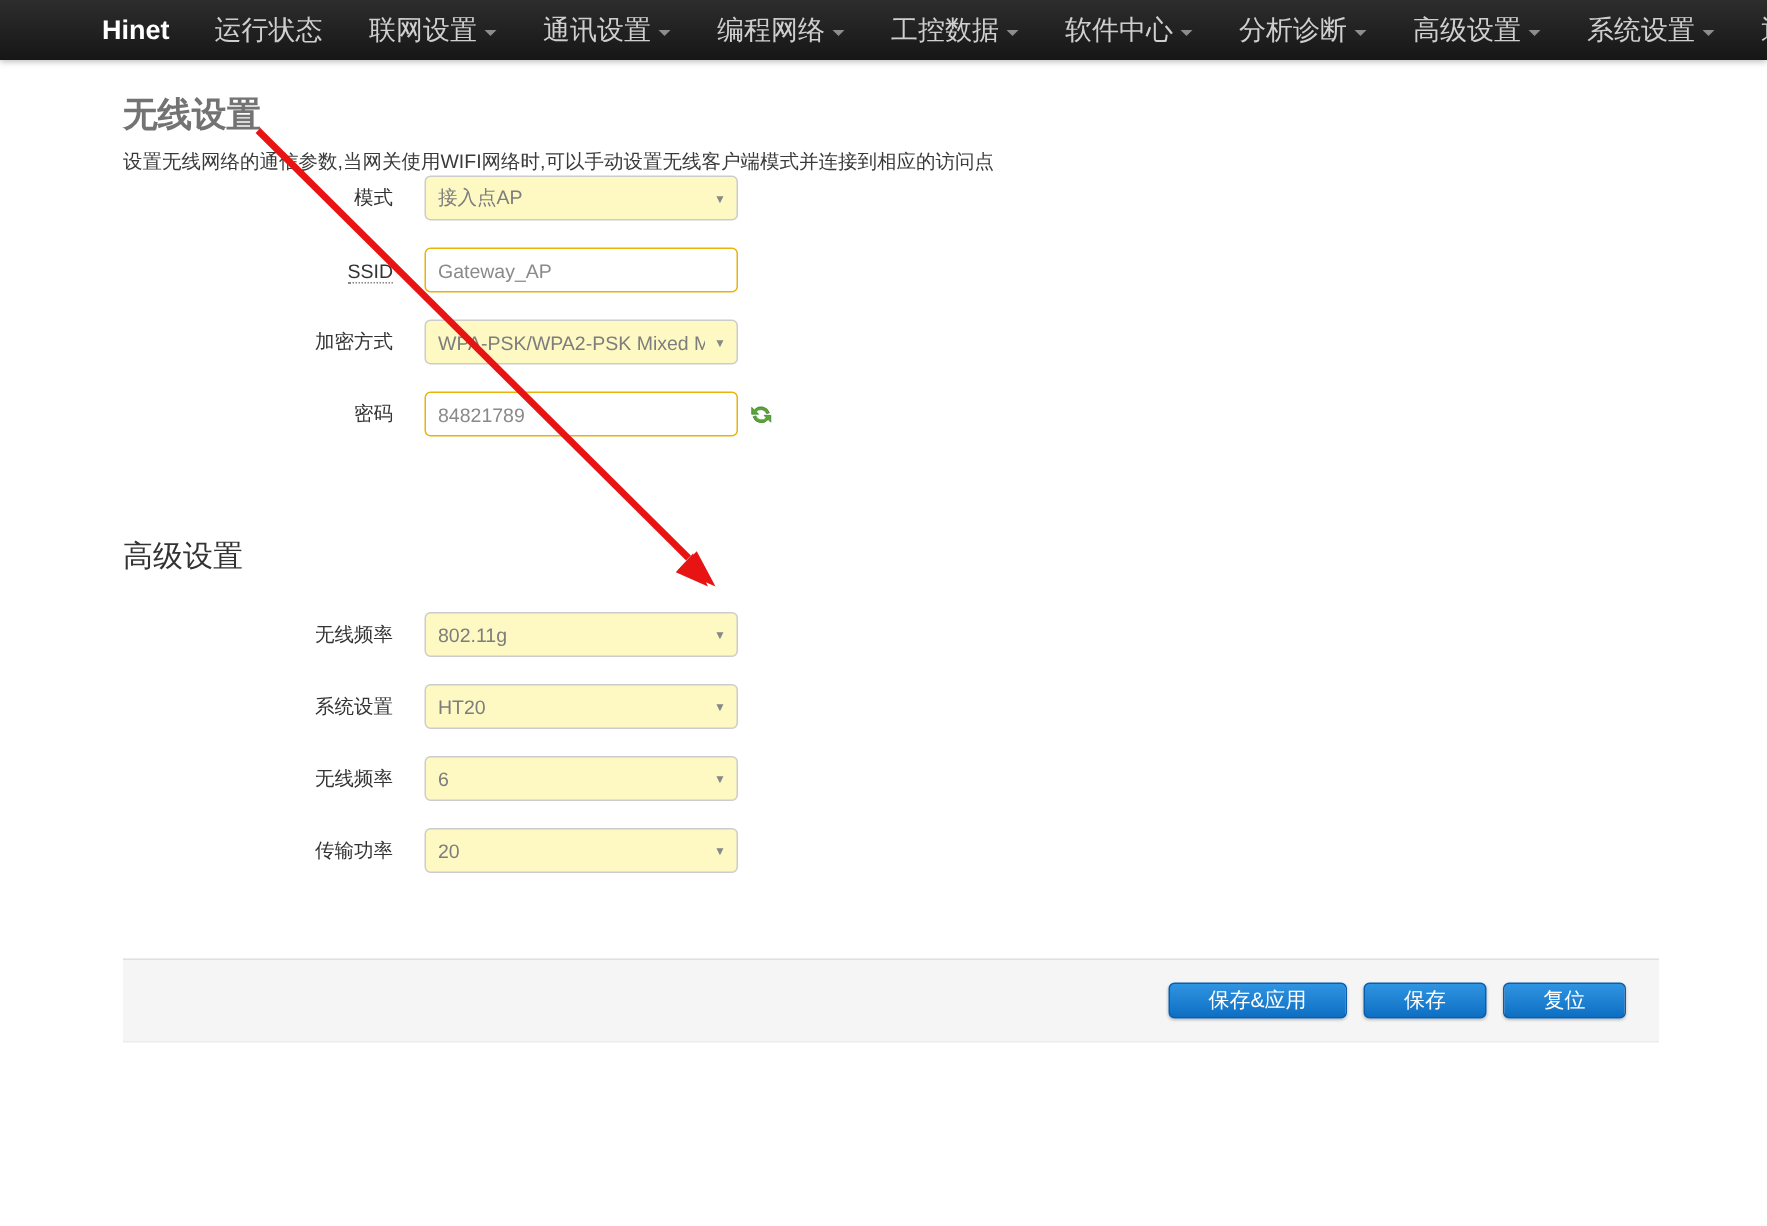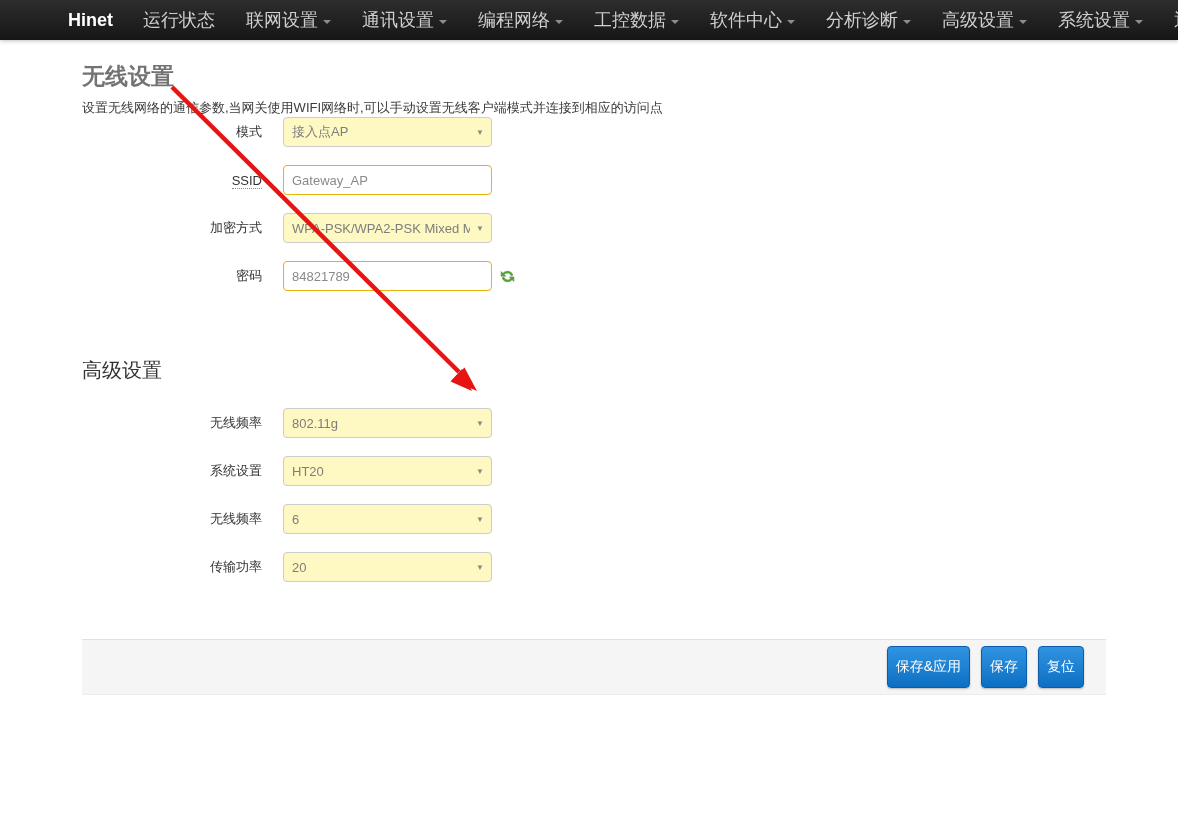--- a/index.html
+++ b/index.html
@@ -67,21 +67,21 @@
 
   .refresh-icon { margin-left:8px; cursor:pointer; display:inline-flex; align-items:center; }
 
   
   .actions-panel {
     margin-top:57px; height:56px; background:#f5f5f5;
     border-top:1px solid #e0e0e0; border-bottom:1px solid #ededed;
     display:flex; align-items:center; justify-content:flex-end; padding-right:22px;
   }
   .btn {
-    height:42px; padding:0 8px; margin-left:11px; border-radius:4px;
+    height:24px; padding:0 26px; margin-left:11px; border-radius:4px;
     background:linear-gradient(#2f94e2,#0e6fc2); border:1px solid #0b5dab;
     color:#fff; font-size:14px; cursor:pointer;
     box-shadow:0 1px 2px rgba(0,0,0,.25);
     font-family:"Liberation Sans","DejaVu Sans",sans-serif;
   }
 
   
   .annotation-arrow {
     position:absolute; left:0; top:0; width:1178px; height:817px;
     pointer-events:none; z-index:50;

